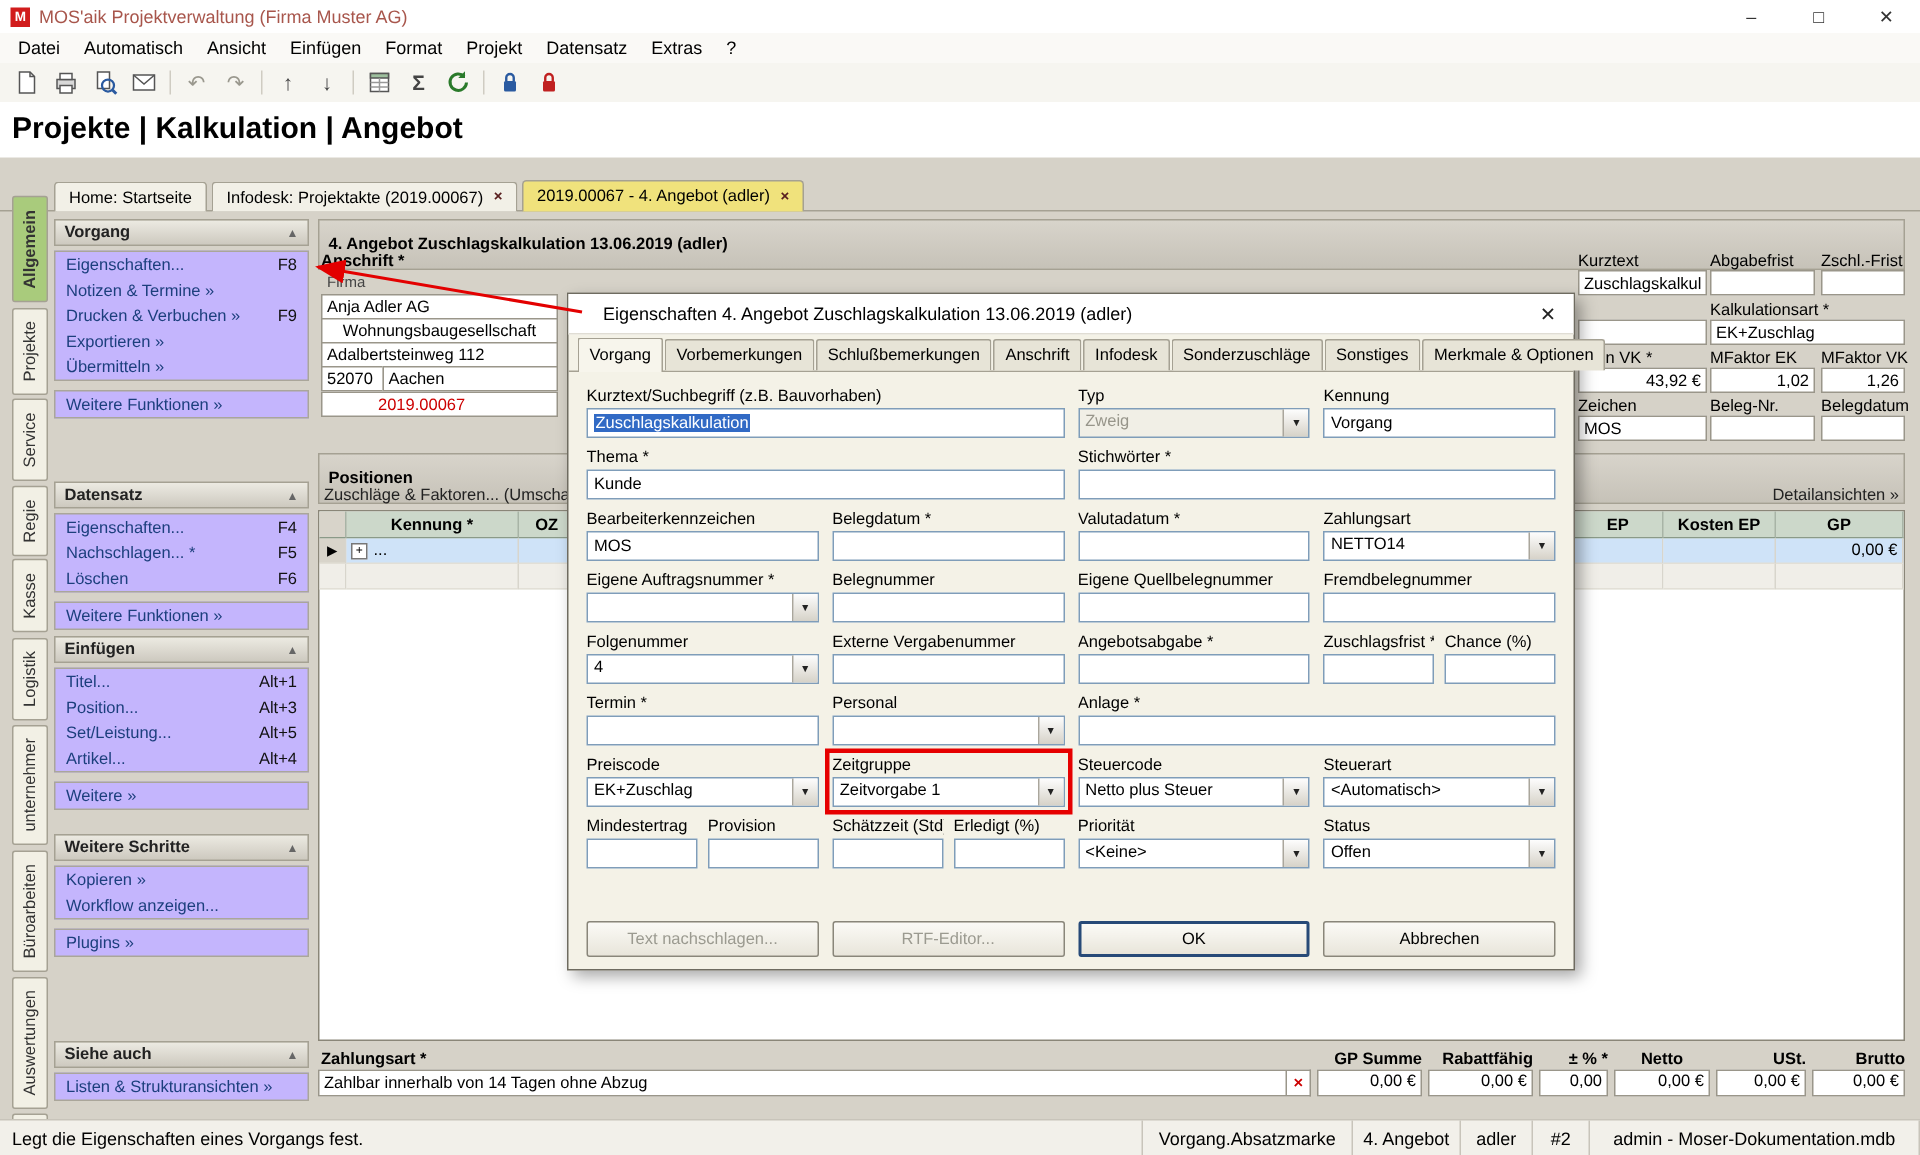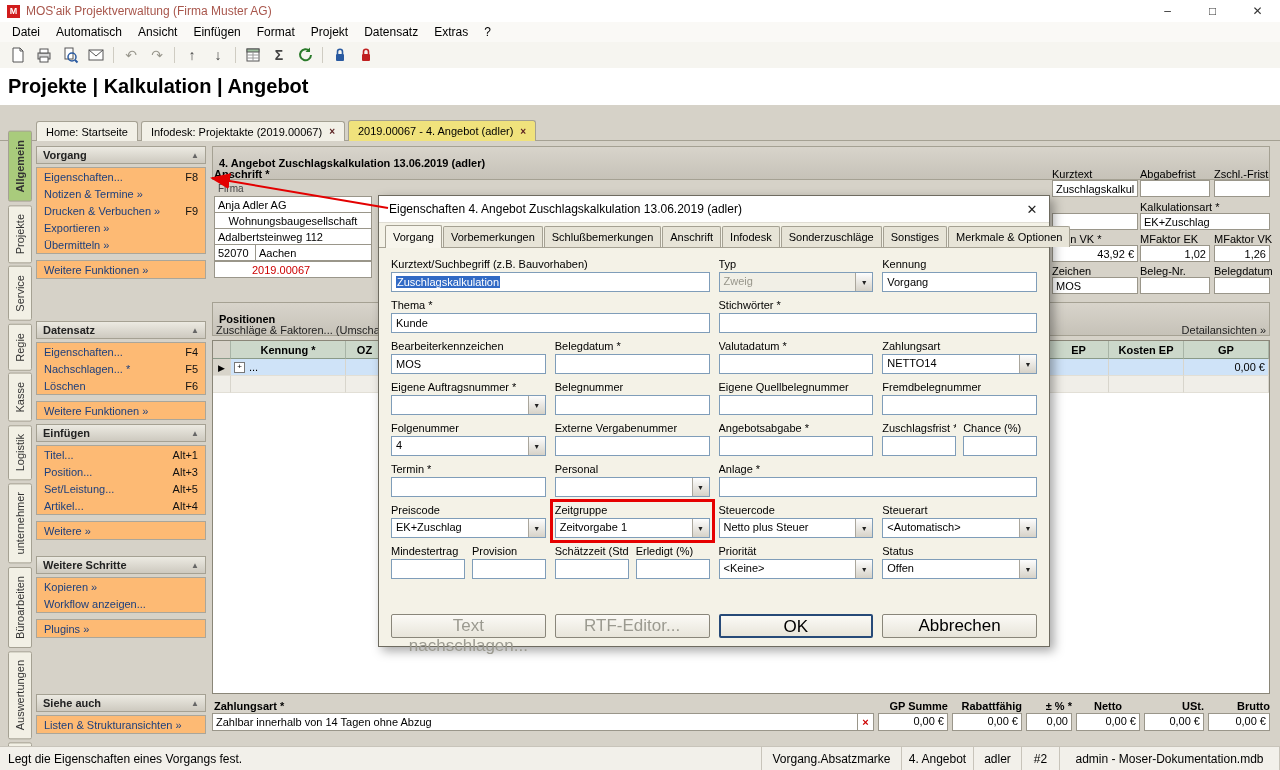--- a/index.html
+++ b/index.html
@@ -41,21 +41,21 @@
 
   
   .module-strip{position:absolute;left:8px;top:131px;width:24px;display:flex;flex-direction:column;gap:3px}
   .module-tab{writing-mode:vertical-rl;transform:rotate(180deg);width:24px;background:#f2f0e5;border:1px solid #a5a193;border-radius:2px;padding:8px 2px;font-size:11px;color:#333;line-height:19px;text-align:center;box-sizing:border-box}
   .module-tab.active{background:#a9cb7c;font-weight:bold}
 
   
   .sidebar{position:absolute;left:36px;top:146px;width:170px}
   .sec-header{height:18px;background:linear-gradient(#eceae2,#cdc9bf);border:1px solid #a5a193;display:flex;align-items:center;justify-content:space-between;padding:0 6px;font-weight:bold;color:#222;box-sizing:border-box}
   .collapse{color:#666;font-size:8px}
-  .side-box{background:#fdba74;border:1px solid #aaa69a;margin-top:3px}
+  .side-box{background:#c4b5fd;border:1px solid #aaa69a;margin-top:3px}
   .side-box.more{margin-top:6px}
   .side-item{height:17px;display:flex;align-items:center;justify-content:space-between;padding:0 7px;color:#1c3f7d}
   .side-item .sc{color:#111}
   .side-item .sc:empty{display:none}
   .mt42{margin-top:42px}.mt2{margin-top:4px}.mt16{margin-top:16px}.mt56{margin-top:56px}
 
   
   .content{position:absolute;left:212px;top:141px;width:1058px;height:605px}
   .bar{position:absolute;height:18px;background:linear-gradient(#d8d4cb,#c6c2b8);border:1px solid #a5a193;display:flex;align-items:center;padding:16px 6px;font-weight:bold;box-sizing:border-box}
   .lbl{position:absolute;font-size:11px;white-space:nowrap}
@@ -81,21 +81,21 @@
   .expbox::after{content:"+"}
   .clear-btn{position:absolute;width:16px;height:18px;border:1px solid #9a968a;border-left:none;background:#fff;color:#cc0000;font-weight:bold;display:flex;align-items:center;justify-content:center;font-size:11px;box-sizing:border-box}
 
   
   .statusbar{position:absolute;left:0;bottom:0;width:1280px;height:24px;background:#f2f0ea;border-top:1px solid #c8c4ba;display:flex;align-items:stretch;font-size:12px;box-sizing:border-box}
   .sb-msg{flex:1;display:flex;align-items:center;padding:0 8px;border-right:1px solid #c8c4ba}
   .sb-cell{display:flex;align-items:center;justify-content:center;padding:0 6px;border-right:1px solid #c8c4ba;white-space:nowrap;box-sizing:border-box}
 
   
   .dialog{position:absolute;left:378px;top:195px;width:672px;height:452px;background:#f4f2e7;border:1px solid #6e6b60;box-shadow:4px 4px 10px rgba(0,0,0,.35);z-index:10;box-sizing:border-box}
-  .dlg-title{height:26px;background:#fff;display:flex;align-items:center;padding-left:10px;font-size:12px;border-bottom:1px solid #e0ddd4}
+  .dlg-title{height:26px;background:#fff;display:flex;align-items:center;padding-left:23px;font-size:12px;border-bottom:1px solid #e0ddd4}
   .dlg-close{margin-left:auto;width:34px;height:100%;display:flex;align-items:center;justify-content:center;font-size:13px;color:#222}
   .dlg-tabs{display:flex;align-items:flex-end;padding:4px 6px 0;height:25px;border-bottom:1px solid #a5a193;gap:1px;box-sizing:border-box}
   .dlg-tab{height:20px;padding:0 7px;display:flex;align-items:center;background:#e7e4d7;border:1px solid #a5a193;border-bottom:none;border-radius:2px 2px 0 0;font-size:11px;white-space:nowrap}
   .dlg-tab.active{background:#f7f5ec;height:22px;margin-bottom:-1px}
   .dlg-body{display:grid;grid-template-columns:repeat(4,1fr);column-gap:9px;row-gap:7px;padding:10px 12px 6px}
   .fg{min-width:0}
   .fg label{display:block;margin-bottom:2px;white-space:nowrap;overflow:hidden}
   .span2{grid-column:span 2}
   .txt{width:100%;height:20px;border:1px solid #7f9db9;background:#fff;padding:2px 4px;font-size:11px;font-family:inherit;box-sizing:border-box}
   div.txt{display:flex;align-items:center}
@@ -103,21 +103,21 @@
   .combo{height:20px;border:1px solid #7f9db9;background:#fff;display:flex;box-sizing:border-box}
   .combo .cv{flex:1;padding:2px 0 2px 4px;white-space:nowrap;overflow:hidden}
   .combo .cb{width:16px;background:linear-gradient(#fdfdfd,#d6d2c8);border-left:1px solid #aaa69c;display:flex;align-items:center;justify-content:center}
   .combo .cb::after{content:"▼";font-size:7px;color:#222}
   .combo.disabled{background:#f1efe6}
   .combo.disabled .cv{color:#97958a}
   .split{display:flex;gap:7px}
   .split .sub{flex:1;min-width:0}
   .red-outline{outline:3px solid #e60000;outline-offset:2px}
   .dlg-buttons{position:absolute;left:0;right:0;bottom:8px;display:grid;grid-template-columns:repeat(4,1fr);column-gap:9px;padding:0 12px}
-  .btn{height:24px;background:linear-gradient(#fbfaf6,#e8e5da);border:1px solid #89867a;border-radius:2px;font-size:17px;font-family:inherit}
+  .btn{height:24px;background:linear-gradient(#fbfaf6,#e8e5da);border:1px solid #89867a;border-radius:2px;font-size:11px;font-family:inherit}
   .btn.primary{border:2px solid #274a78}
   .btn.disabled{color:#9b9a90}
 </style>
 </head>
 <body>
 
 <div id="app">
 
   <div class="titlebar">
     <span class="app-logo"></span>

